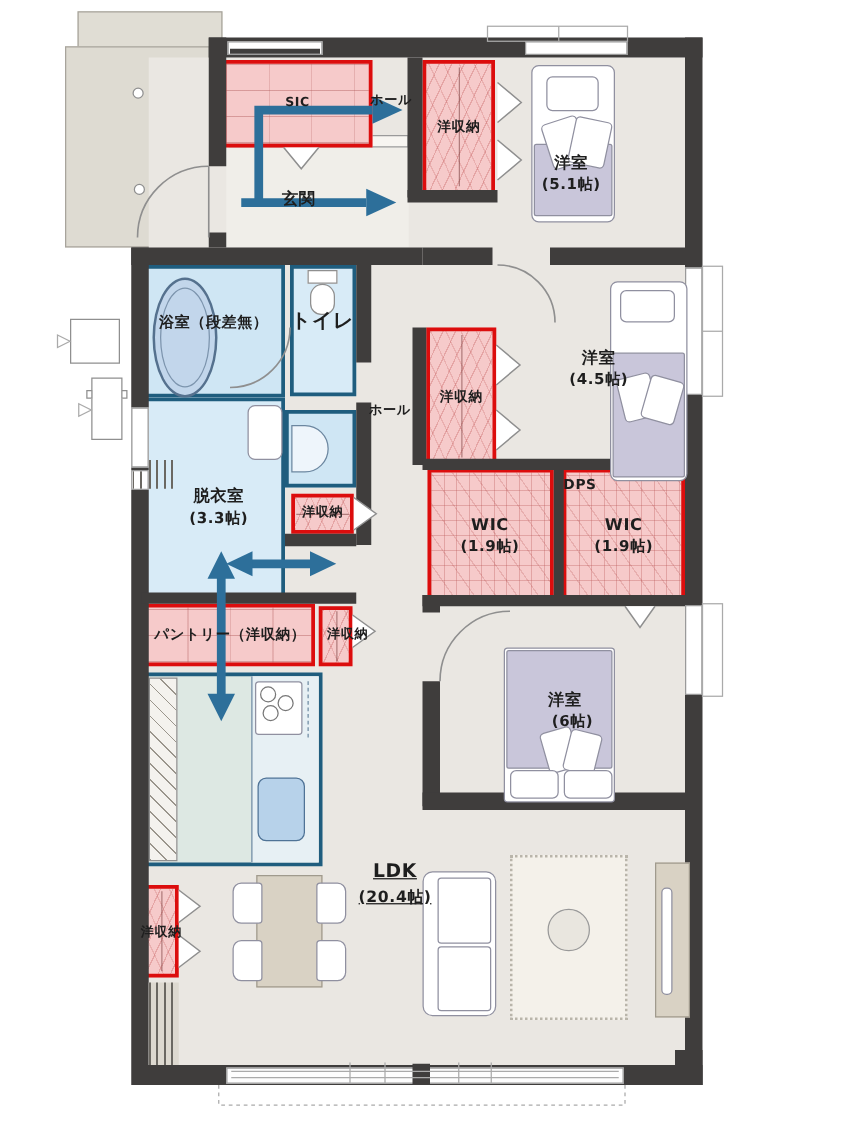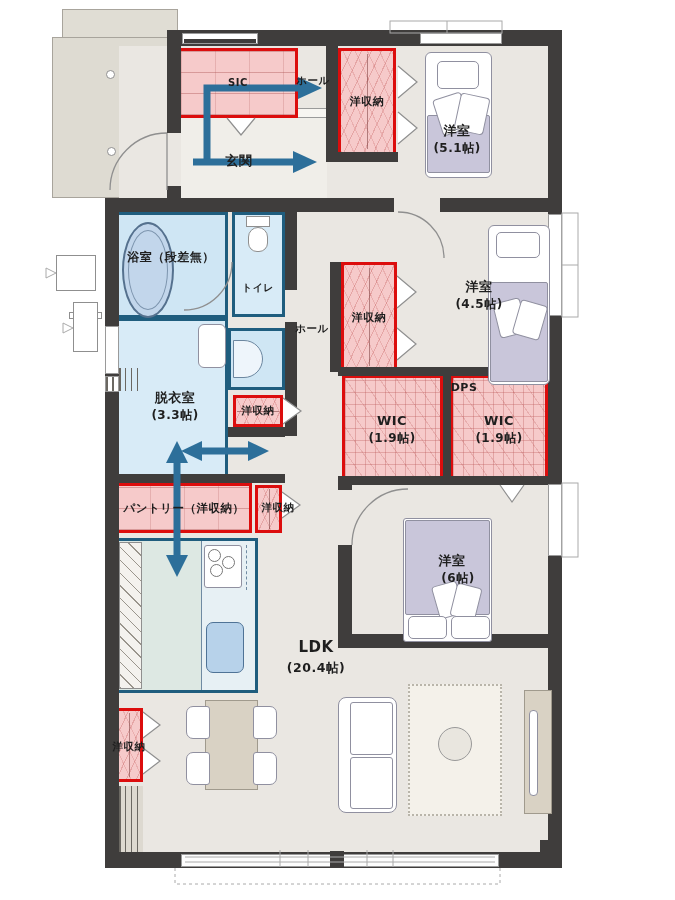--- a/index.html
+++ b/index.html
@@ -216,21 +216,21 @@
 
   <div class="label" style="left:238px;top:82px;font-size:10px;">SIC</div>
   <div class="label" style="left:313px;top:81px;font-size:10.5px;">ホール</div>
   <div class="label" style="left:239px;top:161px;font-size:13px;">玄関</div>
   <div class="label" style="left:367px;top:102px;font-size:11px;">洋収納</div>
   <div class="label" style="left:457px;top:140px;font-size:13px;">
     <span>洋室</span><br>
     <span style="font-size:12px;">(5.1帖)</span>
   </div>
   <div class="label" style="left:171px;top:258px;font-size:12px;">浴室（段差無）</div>
-  <div class="label" style="left:258px;top:257px;font-size:10px;margin-top:30px;">トイレ</div>
+  <div class="label" style="left:258px;top:257px;font-size:16px;">トイレ</div>
   <div class="label" style="left:369px;top:318px;font-size:11px;">洋収納</div>
   <div class="label" style="left:312px;top:329px;font-size:10.5px;">ホール</div>
   <div class="label" style="left:479px;top:296px;font-size:13px;">
     <span>洋室</span><br>
     <span style="font-size:12px;">(4.5帖)</span>
   </div>
   <div class="label" style="left:175px;top:407px;font-size:13px;">
     <span>脱衣室</span><br>
     <span style="font-size:12px;">(3.3帖)</span>
   </div>
@@ -243,19 +243,19 @@
   <div class="label" style="left:499px;top:430px;font-size:13px;">
     <span>WIC</span><br>
     <span style="font-size:12px;">(1.9帖)</span>
   </div>
   <div class="label" style="left:184px;top:508px;font-size:11.5px;">パントリー（洋収納）</div>
   <div class="label" style="left:278px;top:508px;font-size:10.5px;">洋収納</div>
   <div class="label" style="left:452px;top:570px;font-size:13px;">
     <span>洋室</span><br>
     <span style="font-size:12px;margin-left:12px;">(6帖)</span>
   </div>
-  <div class="label" style="left:316px;top:657px;font-size:15px;">
+  <div class="label" style="left:316px;top:707px;font-size:15px;text-decoration:underline;">
     <span>LDK</span><br>
     <span style="font-size:12.5px;">(20.4帖)</span>
   </div>
   <div class="label" style="left:129px;top:747px;font-size:10.5px;">洋収納</div>
 
 </div>
 
 </body></html>

